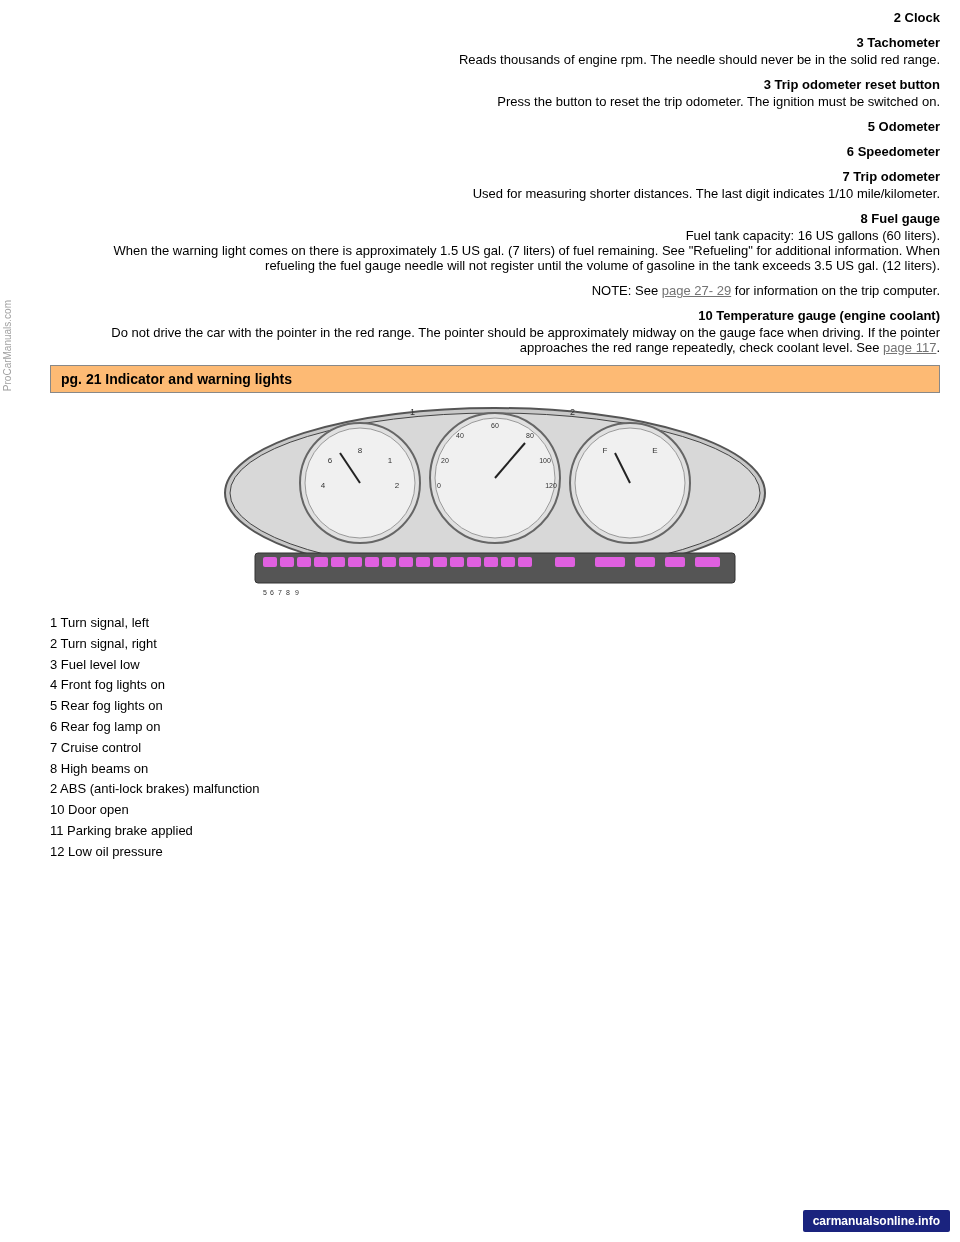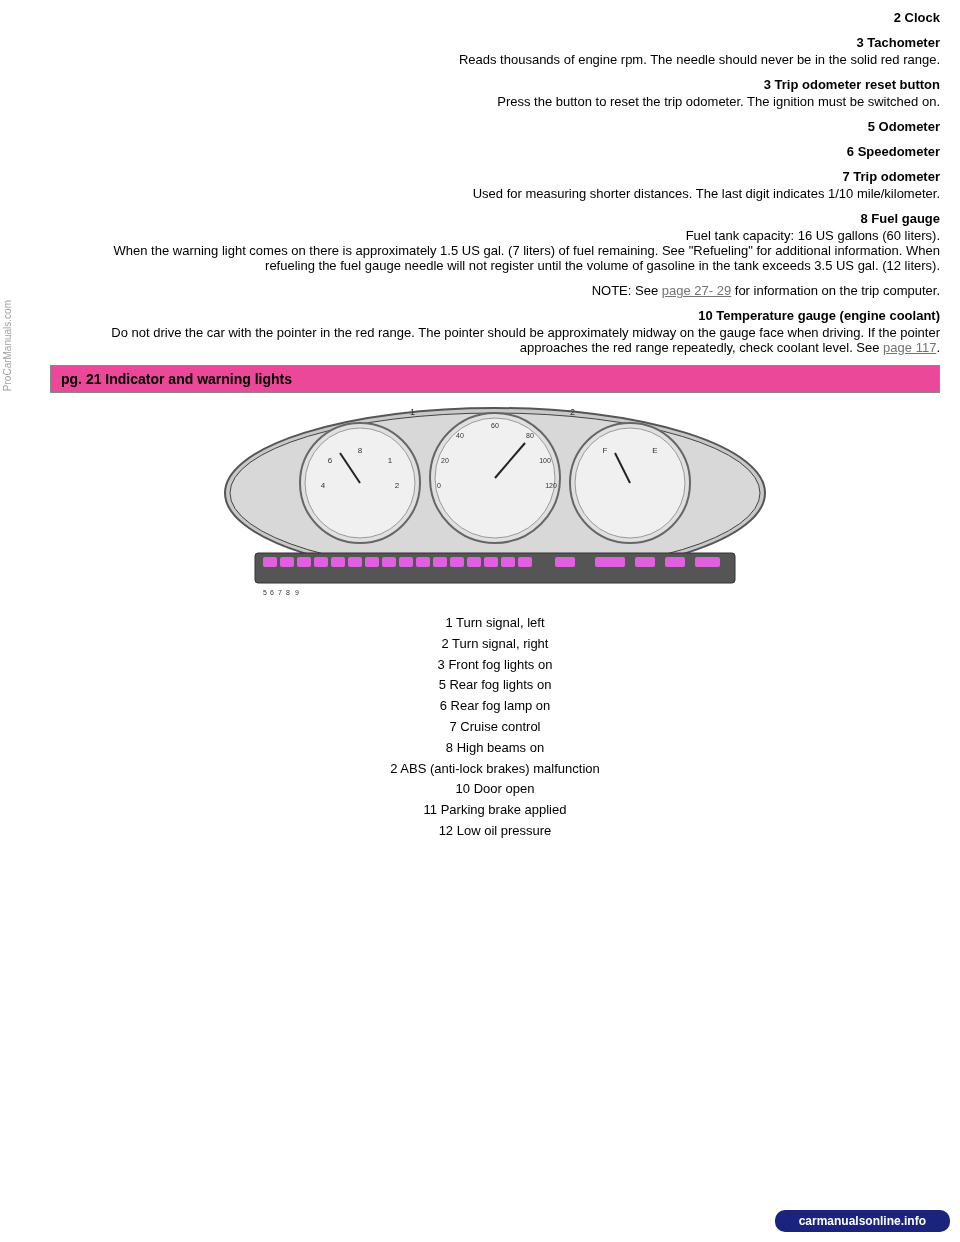--- a/index.html
+++ b/index.html
@@ -26,35 +26,34 @@
     }
     .section-body {
       margin-bottom: 0;
       margin-left: 16px;
     }
     a {
       color: #737373;
       text-decoration: underline;
     }
     .header-bar {
-      background: #ec4899;
+      background: #fdba74;
       padding: 5px 10px;
       font-weight: bold;
       font-size: 14px;
       border: 1px solid #888;
       margin: 8px 0;
     }
     .dashboard-image {
       display: flex;
       justify-content: center;
       margin: 10px 0;
     }
     .indicator-list {
       margin-top: 10px;
-      text-align: center;
     }
     .indicator-list p {
       line-height: 1.6;
     }
     .watermark-left {
       position: absolute;
       left: 2px;
       top: 300px;
       font-size: 10px;
       color: #777;
@@ -63,24 +62,24 @@
       text-orientation: mixed;
       transform: rotate(180deg);
       line-height: 1.2;
     }
     .footer-logo {
       position: fixed;
       bottom: 10px;
       right: 10px;
       background: #1a237e;
       color: #fff;
-      padding: 4px 24px;
+      padding: 4px 10px;
       font-size: 12px;
       font-weight: bold;
-      border-radius: 10px;
+      border-radius: 2px;
     }
   </style>
 </head>
 <body>
 
 <div class="main-content">
 
   <div class="section">
     <p class="section-title">2 Clock</p>
   </div>
@@ -204,21 +203,22 @@
       <text x="80" y="192" font-size="7" fill="#333">9</text>
 
       <text x="195" y="12" font-size="9" fill="#333">1</text>
       <text x="355" y="12" font-size="9" fill="#333">2</text>
     </svg>
   </div>
 
   <div class="indicator-list">
     <p>1 Turn signal, left</p>
     <p>2 Turn signal, right</p>
-    <p>3 Front fog lights on</p>
+    <p>3 Fuel level low</p>
+    <p>4 Front fog lights on</p>
     <p>5 Rear fog lights on</p>
     <p>6 Rear fog lamp on</p>
     <p>7 Cruise control</p>
     <p>8 High beams on</p>
     <p>2 ABS (anti-lock brakes) malfunction</p>
     <p>10 Door open</p>
     <p>11 Parking brake applied</p>
     <p>12 Low oil pressure</p>
   </div>
 

